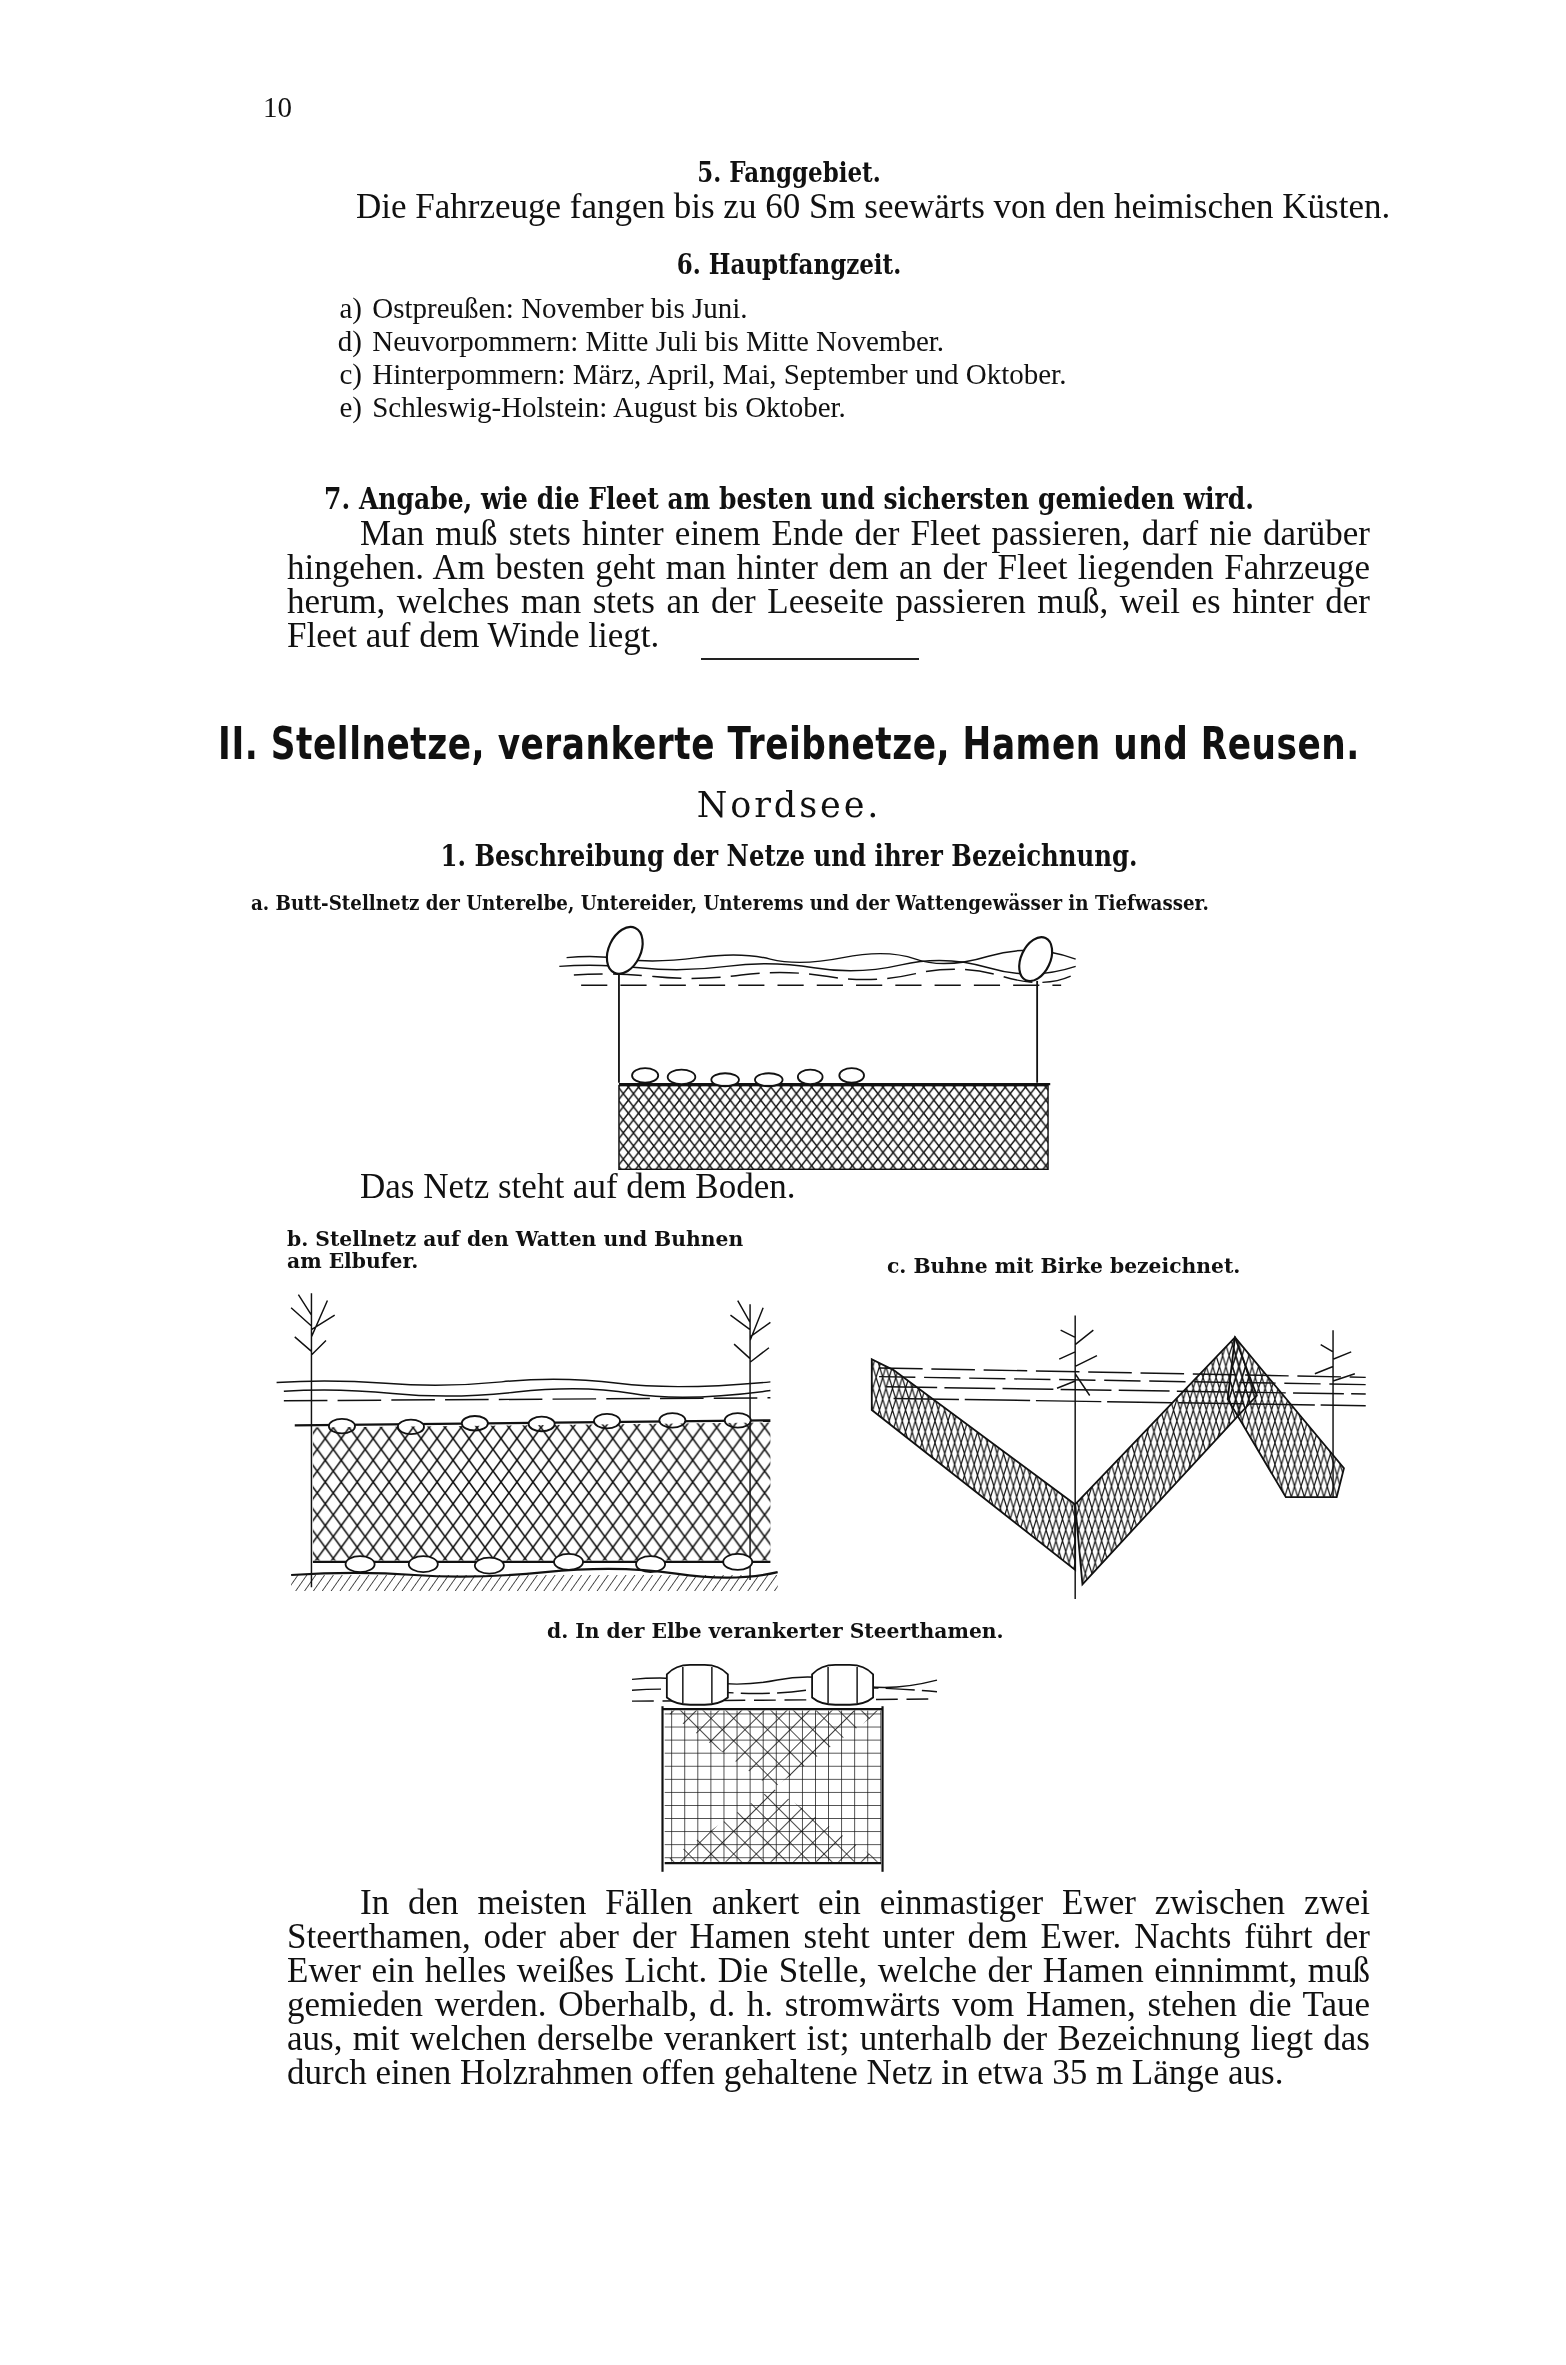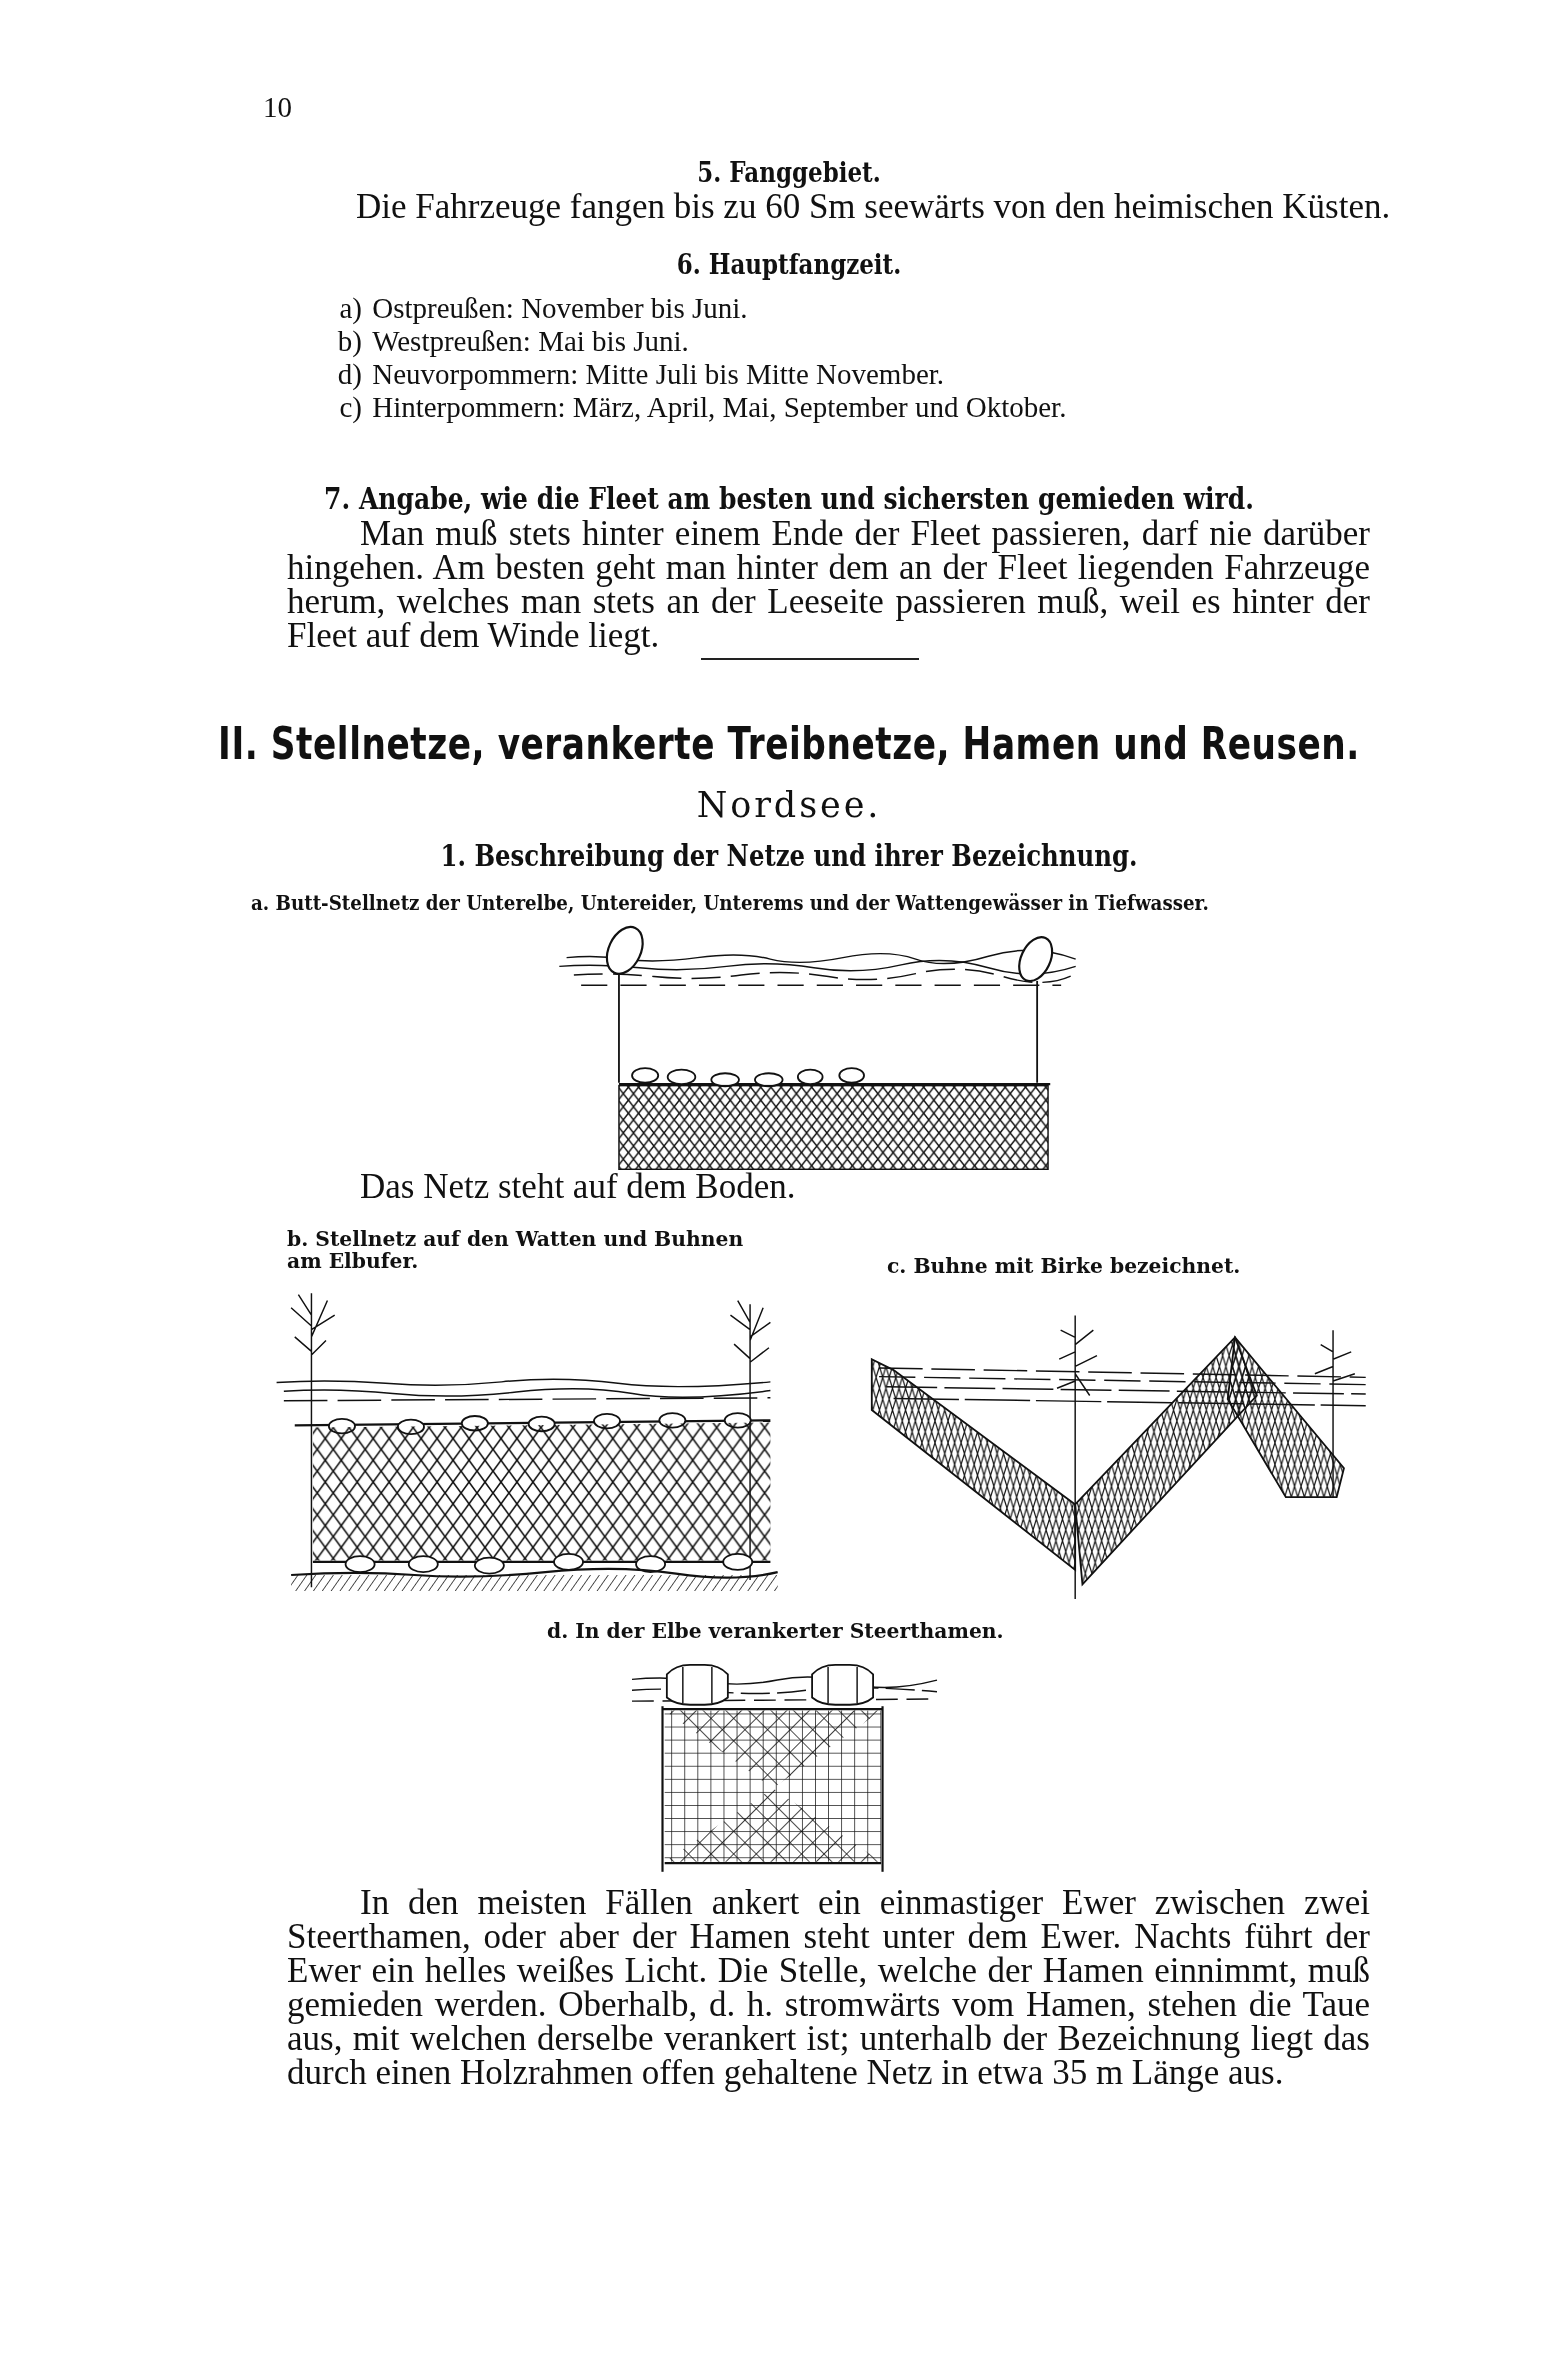--- a/index.html
+++ b/index.html
@@ -30,23 +30,23 @@
 <div class="abs h-center" style="top:156px;">
   <div class="sec-head">5. Fanggebiet.</div>
 </div>
 <div class="abs body-text" style="left:356px; top:190px; white-space:nowrap;">Die Fahrzeuge fangen bis zu 60 Sm seewärts von den heimischen Küsten.</div>
 
 <div class="abs h-center" style="top:248px;">
   <div class="sec-head">6. Hauptfangzeit.</div>
 </div>
 <div class="abs list" style="top:292px;">
   <div class="list-item"><span class="mark">a)</span><span>Ostpreußen: November bis Juni.</span></div>
-  <div class="list-item"><span class="mark">b)</span><span>Westpreußen: Mai bis Juni.</span></div>
   <div class="list-item"><span class="mark">d)</span><span>Neuvorpommern: Mitte Juli bis Mitte November.</span></div>
   <div class="list-item"><span class="mark">c)</span><span>Hinterpommern: März, April, Mai, September und Oktober.</span></div>
+  <div class="list-item"><span class="mark">e)</span><span>Schleswig-Holstein: August bis Oktober.</span></div>
 </div>
 
 <div class="abs h-center" style="top:480px;">
   <div class="sec-head" style="font-size:30.5px;">7. Angabe, wie die Fleet am besten und sichersten gemieden wird.</div>
 </div>
 <div class="abs para body-text" style="top:517px;"><span class="indent"></span><span>Man muß stets hinter einem Ende der Fleet passieren, darf nie darüber hingehen. Am besten geht man hinter dem an der Fleet liegenden Fahrzeuge herum, welches man stets an der Leeseite passieren muß, weil es hinter der Fleet auf dem Winde liegt.</span></div>
 
 <div class="abs rule"></div>
 
 <div class="abs h-center" style="top:718px;">

